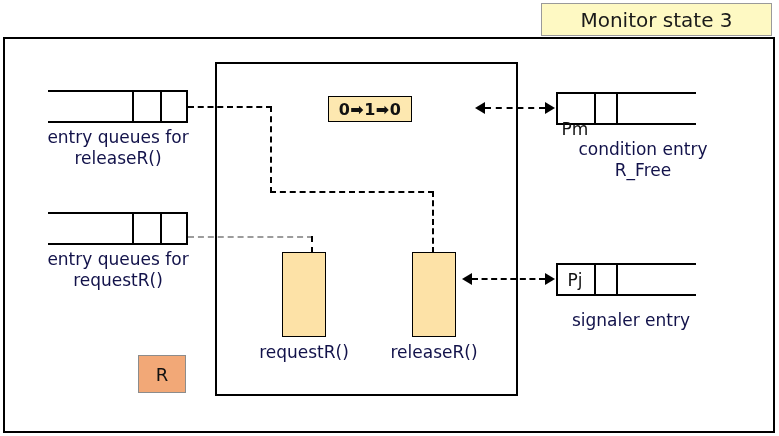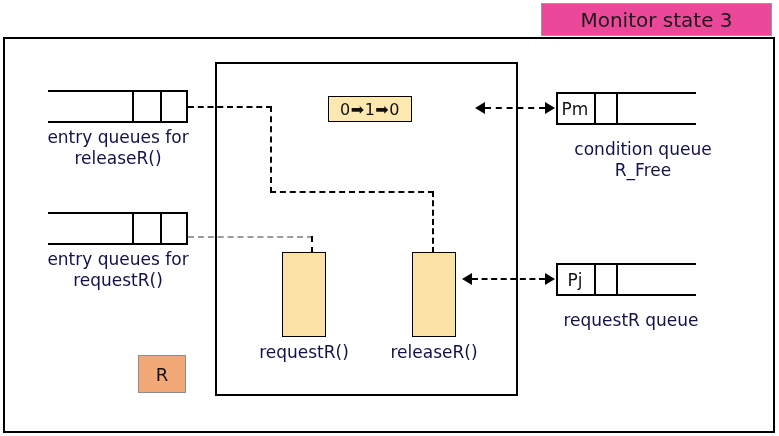--- a/index.html
+++ b/index.html
@@ -16,21 +16,21 @@
     overflow: hidden;
   }
 
   
   .title-banner {
     position: absolute;
     left: 541px;
     top: 3px;
     width: 231px;
     height: 33px;
-    background: #ec4899;
+    background: #fef9c3;
     border: 1px solid #9a9a9a;
     display: flex;
     align-items: center;
     justify-content: center;
     font-size: 20px;
     color: #1a1a1a;
     box-sizing: border-box;
   }
 
   
@@ -106,20 +106,21 @@
     position: absolute;
     background: #fde8b0;
     border: 1px solid #000000;
     box-sizing: border-box;
     display: flex;
     align-items: center;
     justify-content: center;
     font-size: 16px;
     color: #111111;
     letter-spacing: 0.5px;
+    font-weight: bold;
   }
 
   
   .proc-box {
     position: absolute;
     background: #fde2a7;
     border: 1.5px solid #000000;
     box-sizing: border-box;
   }
 
@@ -235,38 +236,38 @@
   <div class="caption" style="left:374px; top:342px; width:120px;">releaseR()</div>
 
   <div class="resource-box" style="left:138px; top:355px; width:48px; height:38px;">R</div>
 
   <div class="queue" style="left:556px; top:92px; width:140px; height:33px;">
     <div class="qline-top"></div>
     <div class="qline-bottom"></div>
     <div class="qvert" style="left:0px;"></div>
     <div class="qvert" style="left:38px;"></div>
     <div class="qvert" style="left:60px;"></div>
-    <div class="qcell" style="left:0px; width:38px;">Pm</div>
+    <div class="qcell" style="left:0px; width:38px;margin-top:20px;">Pm</div>
     <div class="qcell" style="left:38px; width:22px;"></div>
     <div class="qcell" style="left:60px; width:80px;"></div>
   </div>
-  <div class="caption" style="left:548px; top:139px; width:190px;">condition queue
+  <div class="caption" style="left:548px; top:139px; width:190px;">condition entry
 R_Free</div>
 
   <div class="queue" style="left:556px; top:263px; width:140px; height:33px;">
     <div class="qline-top"></div>
     <div class="qline-bottom"></div>
     <div class="qvert" style="left:0px;"></div>
     <div class="qvert" style="left:38px;"></div>
     <div class="qvert" style="left:60px;"></div>
     <div class="qcell" style="left:0px; width:38px;">Pj</div>
     <div class="qcell" style="left:38px; width:22px;"></div>
     <div class="qcell" style="left:60px; width:80px;"></div>
   </div>
-  <div class="caption" style="left:556px; top:310px; width:150px;">requestR queue</div>
+  <div class="caption" style="left:556px; top:310px; width:150px;">signaler entry</div>
 
   <div class="dash-h" style="left:188px; top:106px; width:84px;"></div>
   <div class="dash-v" style="left:270px; top:106px; height:87px;"></div>
   <div class="dash-h" style="left:270px; top:191px; width:164px;"></div>
   <div class="dash-v" style="left:432px; top:191px; height:62px;"></div>
 
   <div class="dash-h gray" style="left:188px; top:236px; width:125px;"></div>
   <div class="dash-v" style="left:311px; top:236px; height:17px;"></div>
 
   <div class="arrow-row" style="left:475px; top:101px; width:80px;">

